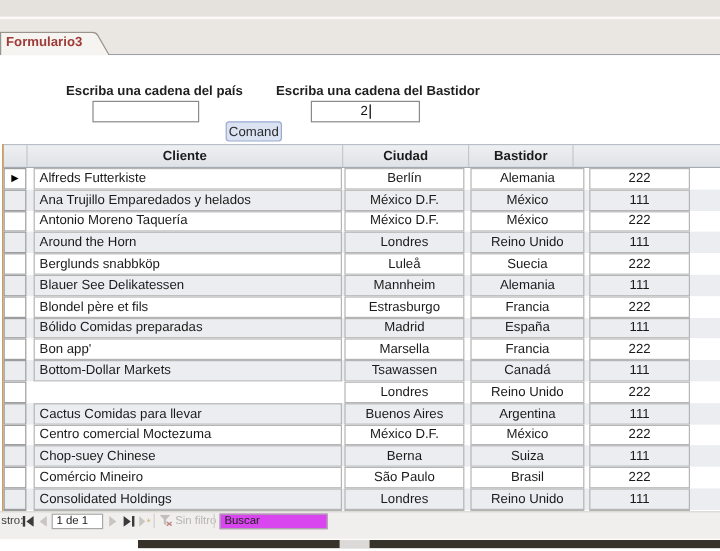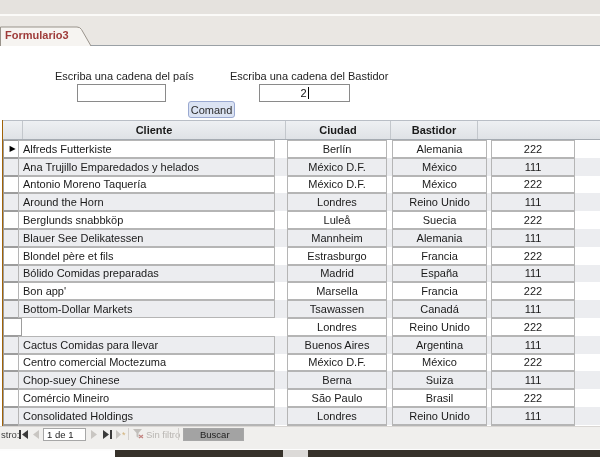--- a/index.html
+++ b/index.html
@@ -9,21 +9,21 @@
   
   .top-band   { position:absolute; left:0; top:0; width:600px; height:14px; background:#e5e2de; }
   .top-line   { position:absolute; left:0; top:14px; width:600px; height:2px; background:#fbfaf8; }
   .tab-strip  { position:absolute; left:0; top:16px; width:600px; height:30px; background:#eae7e3; border-bottom:1px solid #9aa0a5; }
   .tab        { position:absolute; left:0; top:10px; width:96px; height:20px; }
   .tab svg    { position:absolute; left:0; top:0; }
   .tab-label  { position:absolute; left:5px; top:3px; font-size:11px; font-weight:bold; color:#9e3b39; white-space:nowrap; }
 
   
   .form-area  { position:absolute; left:0; top:46px; width:600px; height:74px; background:#fff; }
-  .fld-label  { position:absolute; font-size:11px; font-weight:normal; color:#1f1f1f; white-space:nowrap; }
+  .fld-label  { position:absolute; font-size:11px; font-weight:bold; color:#1f1f1f; white-space:nowrap; }
   .lbl-pais     { left:55px;  top:24px; }
   .lbl-bastidor { left:230px; top:24px; }
   .textbox    { position:absolute; top:38px; height:18px; background:#fff; border:1px solid #8a8a8a; font-size:11px; color:#111;
                 display:flex; align-items:center; justify-content:center; }
   .tb-pais     { left:77px;  width:89px; }
   .tb-bastidor { left:259px; width:91px; }
   .caret      { display:inline-block; width:1px; height:12px; background:#000; margin-left:1px; }
   .cmd-btn    { position:absolute; left:188px; top:55px; width:47px; height:17px; background:#dbe3f3; border:1px solid #9aa9d1;
                 border-radius:3px; font-size:11px; color:#2b2b2b; display:flex; align-items:center; justify-content:center; }
 
@@ -35,39 +35,39 @@
   .h-sel { width:20px; } .h-c0 { width:263px; } .h-c1 { width:105px; } .h-c2 { width:100px; } .h-c3 { width:87px; }
   .h-tail { flex:1; border-right:none; }
 
   .rows       { position:relative; }
   .row        { position:relative; height:17.8px; background:#fff; }
   .row.alt    { background:#ecedf0; }
   .cell, .selcell { position:absolute; top:0; height:100%; border:1px solid #b5b5b5; background:inherit;
                 font-size:11px; color:#1a1a1a; display:flex; align-items:center; overflow:hidden; white-space:nowrap; }
   .selcell    { left:0; width:19px; border-color:#9d9d9d; justify-content:center; }
   .sel-arrow  { font-size:8px; color:#000; line-height:1; }
-  .cb0 { left:15px;  width:257px; padding-left:4px; justify-content:flex-start; }
+  .cb0 { left:25px;  width:257px; padding-left:4px; justify-content:flex-start; }
   .cb1 { left:284px; width:100px; justify-content:center; }
   .cb2 { left:389px; width:95px;  justify-content:center; }
   .cb3 { left:488px; width:84px;  justify-content:center; }
 
   
   .nav-panel  { position:absolute; left:0; top:426px; width:600px; height:23px; background:#f0efed; border-top:1px solid #d9d6d3; z-index:5; }
   .nav-inner  { position:relative; height:15px; font-size:9.5px; color:#3c3c3c; }
   .nav-inner > * { position:absolute; top:0; height:14px; display:flex; align-items:center; }
   .rec-label  { left:1px;text-align:center; }
   .nav-btn svg { display:block; }
   .btn-first { left:18px; } .btn-prev { left:32px; }
   .rec-box    { left:43px; width:43px; height:13px; top:1px; background:#fff; border:1px solid #a7a7a7; padding-left:3px; font-size:9.5px; color:#222; }
   .btn-next { left:90px; } .btn-last { left:102px; } .btn-new { left:115px; }
   .nav-sep    { left:128px; width:1px; height:12px; top:1px; background:#d3d0cd; }
   .filter-ico { left:133px; }
   .filter-lbl { left:146px; color:#b8b5b1; }
   .nav-sep2   { left:178px; width:1px; height:12px; top:1px; background:#d3d0cd; }
-  .search-box { left:183px; width:61px; height:13px; top:1px; background:#a3a3a3; border:1px solid #a7a7a7; padding-left:16px; font-size:9.5px; color:#222; }
+  .search-box { left:183px; width:90px; height:13px; top:1px; background:#d946ef; border:1px solid #a7a7a7; padding-left:3px; font-size:9.5px; color:#222; }
 
   
   .below-band { position:absolute; left:0; top:449px; width:600px; height:2px; background:#fdfdfd; }
   .dark-bar   { position:absolute; left:115px; top:450px; width:485px; height:7px; background:#37322a; }
   .dark-gap   { position:absolute; left:283px; top:450px; width:25px; height:7px; background:#dcdad8; }
   .bottom-white { position:absolute; left:0; top:457px; width:600px; height:2px; background:#fff; }
 </style>
 </head>
 <body>
 

